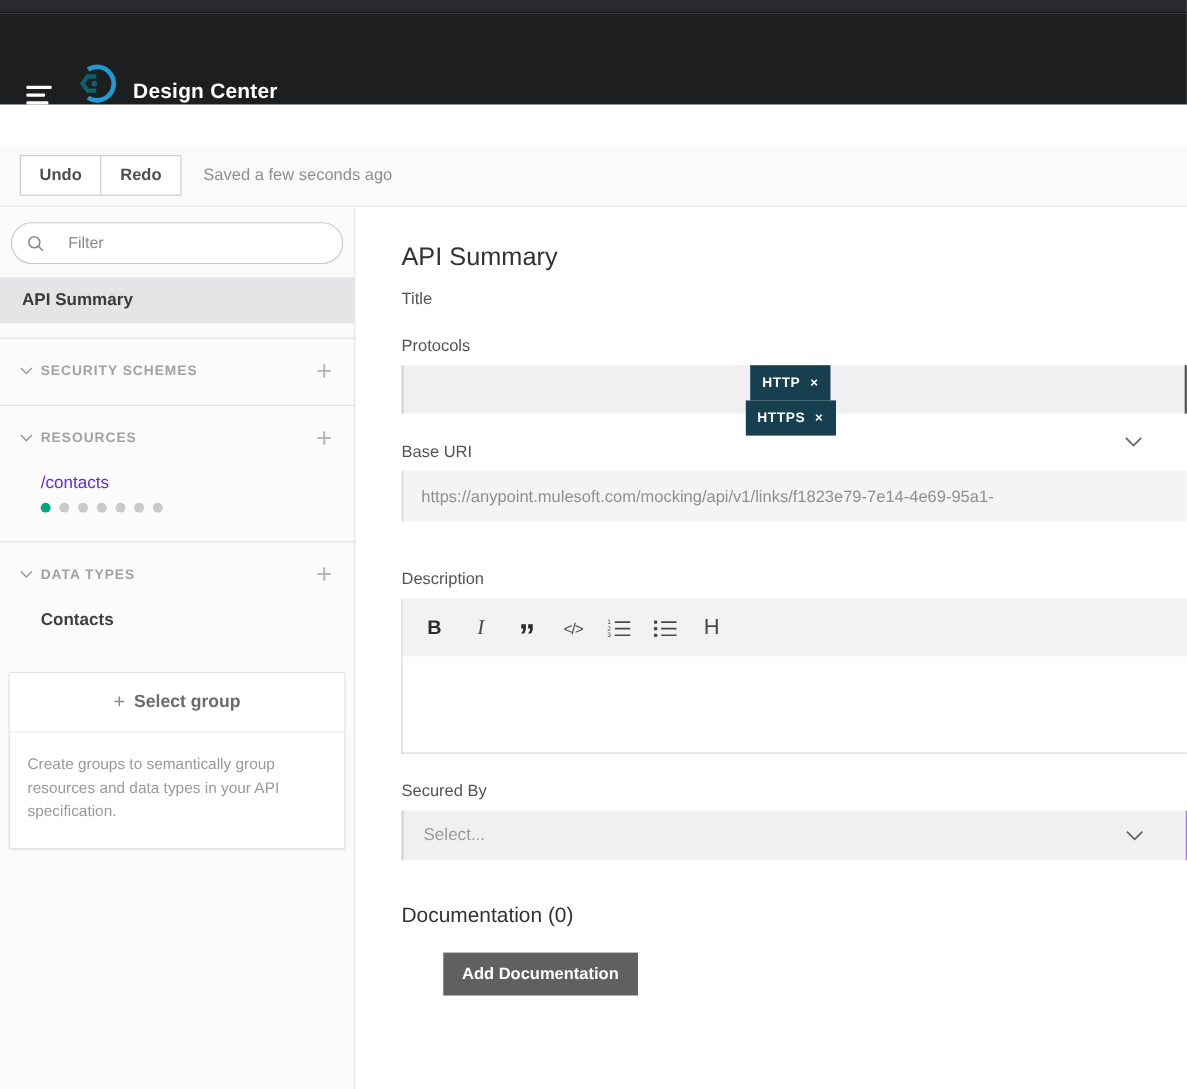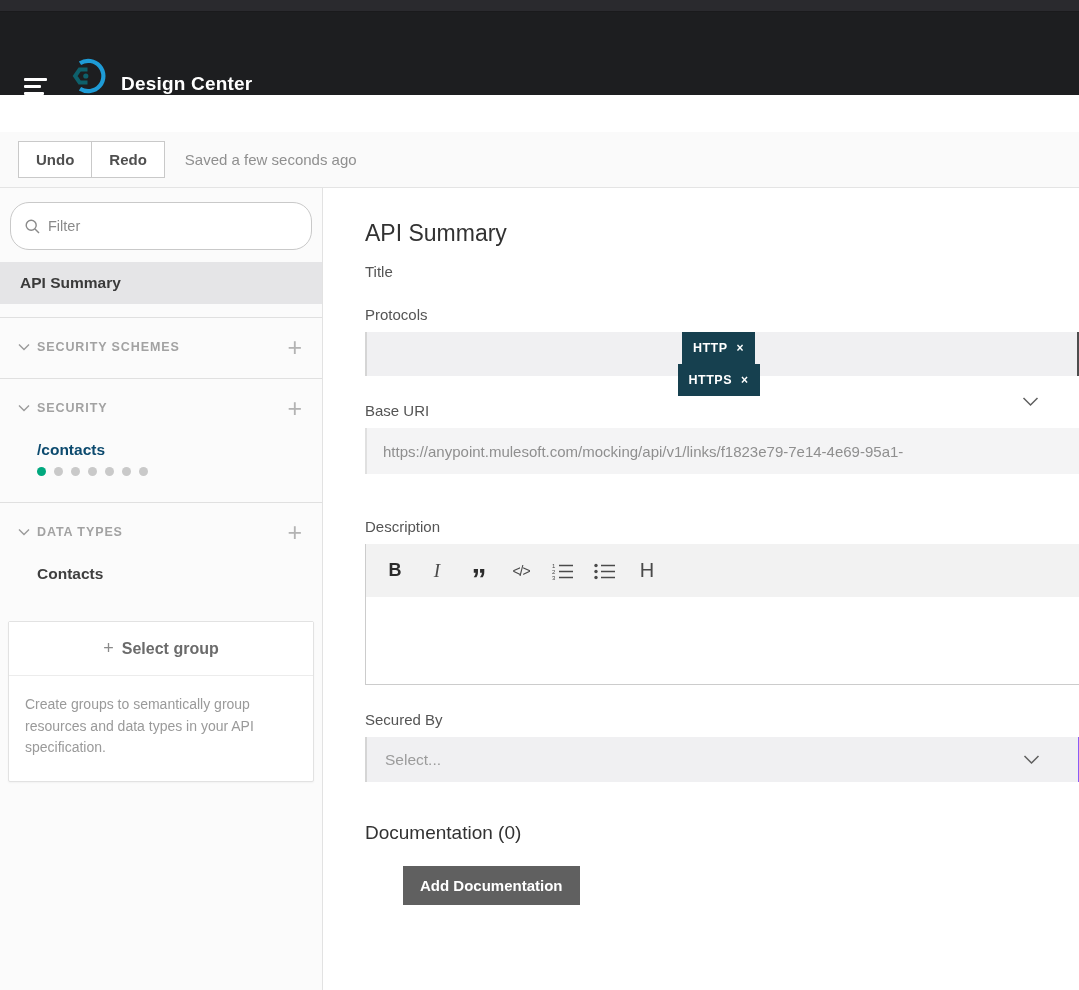--- a/index.html
+++ b/index.html
@@ -27,38 +27,38 @@
   .save-status { color:#8f8f8f; font-size:15px; margin-left:20px; }
 
   
   .content-row { display:flex; height:839px; }
   .sidebar { width:323px; min-width:323px; background:#fbfbfb; border-right:1px solid #e2e2e2;
     position:relative; }
   .main { flex:1; background:#fff; padding:32px 0 0 42px; overflow:hidden; }
 
   
   .filter-wrap { padding:14px 10px 12px 10px; }
-  .filter-box { display:flex; align-items:center; gap:8px; border:1px solid #c9c9c9;
-    border-radius:19px; background:#fff; height:48px; padding:0 14px; }
+  .filter-box { display:flex; align-items:center; gap:22px; border:1px solid #c9c9c9;
+    border-radius:19px; background:#fff; height:38px; padding:0 14px; }
   .filter-box input { border:none; outline:none; flex:1; font-size:14.5px; color:#4a4a4a;
     background:transparent; font-family:inherit; }
   .filter-box input::placeholder { color:#8a8a8a; }
 
   .side-selected { background:#e5e5e7; height:42px; display:flex; align-items:center;
     padding-left:20px; font-size:15.5px; font-weight:600; color:#3a3a3a; cursor:pointer; }
 
   .side-divider { border-top:1px solid #e0e0e0; margin-top:13px; }
 
   .section-head { display:flex; align-items:center; padding:20px 20px 18px 18px; cursor:pointer; }
   .section-head .chev { margin-right:7px; display:flex; }
   .section-label { font-size:12.5px; font-weight:600; letter-spacing:.9px; color:#a2a2a2; flex:1; }
   .plus-icon { color:#b3b3b3; font-size:25px; font-weight:200; line-height:18px; cursor:pointer; }
 
   .resource-item { padding:6px 20px 26px 37px; cursor:pointer; }
-  .resource-path { font-size:15.5px; font-weight:700; color:#0c4a6e; }
+  .resource-path { font-size:15.5px; font-weight:400; color:#6d28d9; }
   .dots-row { margin-top:8px; display:flex; gap:8px; }
   .dot { width:9px; height:9px; border-radius:50%; background:#c9c9c9; display:inline-block; }
   .dot-active { background:var(--accent-green,#00a87e); }
 
   .datatype-item { padding:6px 20px 24px 37px; font-size:15.5px; font-weight:600;
     color:#3f3f3f; cursor:pointer; }
 
   .create-card { margin:14px 8px 0 8px; background:#fff; border:1px solid #e2e2e2;
     border-radius:2px; box-shadow:0 1px 2px rgba(0,0,0,.04); }
   .create-btn { width:100%; background:#fff; border:none; border-bottom:1px solid #ececec;
@@ -170,21 +170,21 @@
     </div>
 
     <div class="side-divider" style="margin-top:4px;"></div>
 
     <div class="section-head">
       <span class="chev">
         <svg width="12" height="8" viewBox="0 0 12 8">
             <polyline points="1,1.5 6,6.5 11,1.5" fill="none" stroke="#9a9a9a" stroke-width="1.4"></polyline>
           </svg>
       </span>
-      <span class="section-label">SECURITY</span>
+      <span class="section-label">RESOURCES</span>
       <span class="plus-icon">+</span>
     </div>
     <div class="resource-item">
       <div class="resource-path">/contacts</div>
       <div class="dots-row">
           <span class="dot dot-active"></span>
           <span class="dot"></span>
           <span class="dot"></span>
           <span class="dot"></span>
           <span class="dot"></span>

